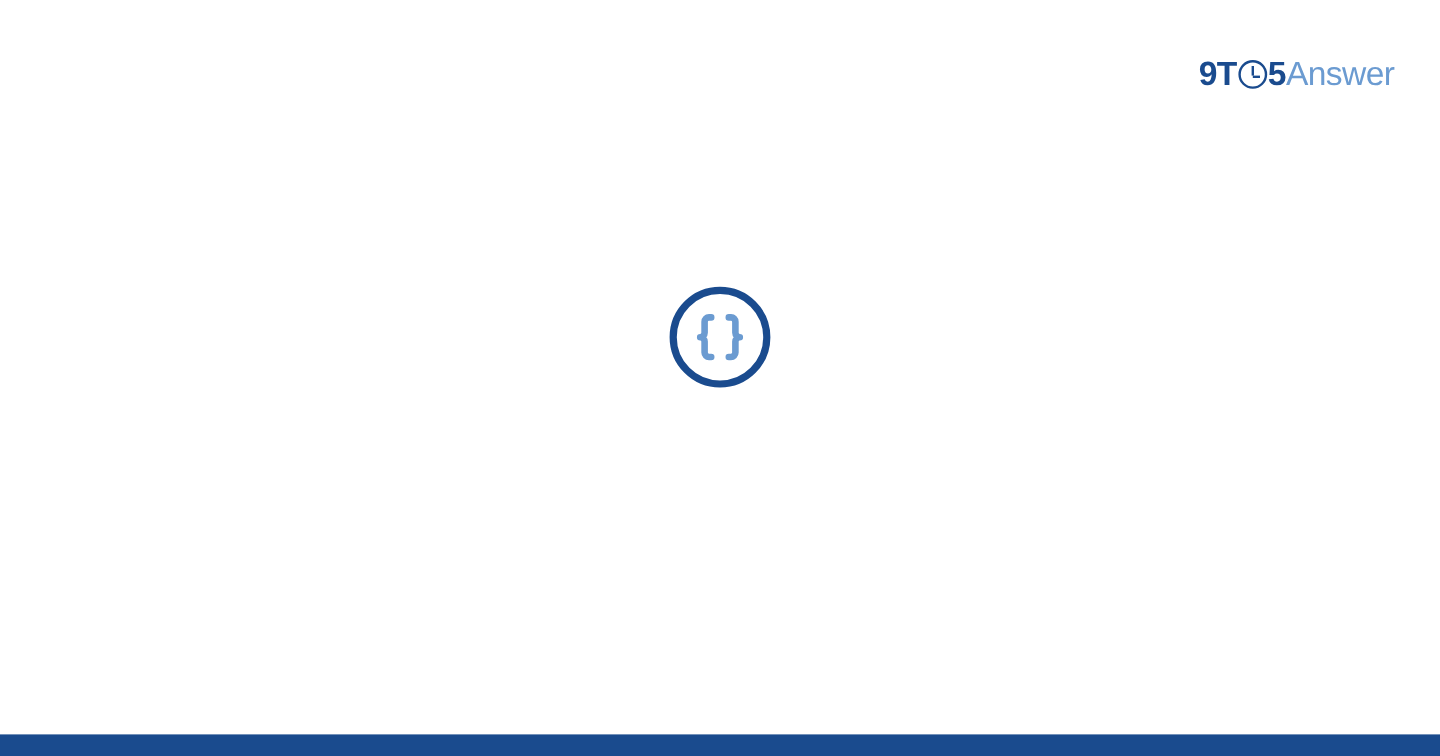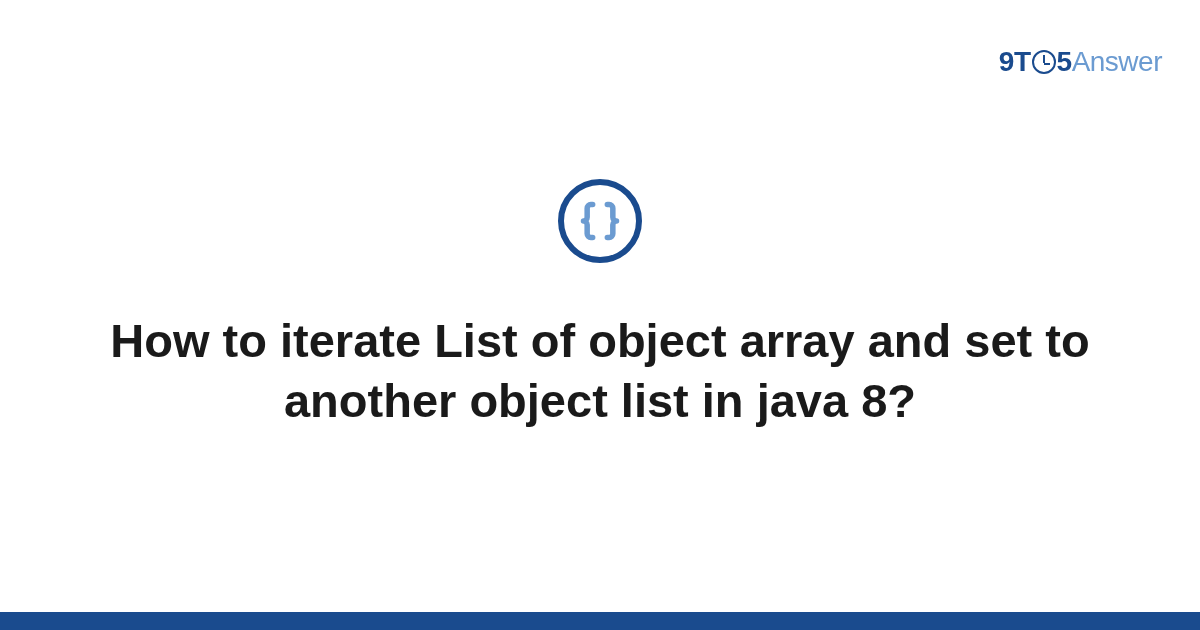--- a/index.html
+++ b/index.html
@@ -119,16 +119,15 @@
   <span class="logo-9t">9T</span><span class="logo-clock"></span><span class="logo-5">5</span><span class="logo-answer">Answer</span>
 </div>
 
 <div class="content">
   <div class="braces-icon">
     <svg viewBox="0 0 24 24" fill="none" stroke="#6b9bd1" stroke-width="3" stroke-linecap="round" stroke-linejoin="round">
       <path d="M8 3H7a2 2 0 0 0-2 2v5a2 2 0 0 1-2 2 2 2 0 0 1 2 2v5a2 2 0 0 0 2 2h1"></path>
       <path d="M16 3h1a2 2 0 0 1 2 2v5a2 2 0 0 0 2 2 2 2 0 0 0-2 2v5a2 2 0 0 1-2 2h-1"></path>
     </svg>
   </div>
-  <h1 class="question-title">How to iterate List of object array and set to another object list in java 8?</h1>
 </div>
 
 <div class="footer-bar"></div>
 
 </body></html>

